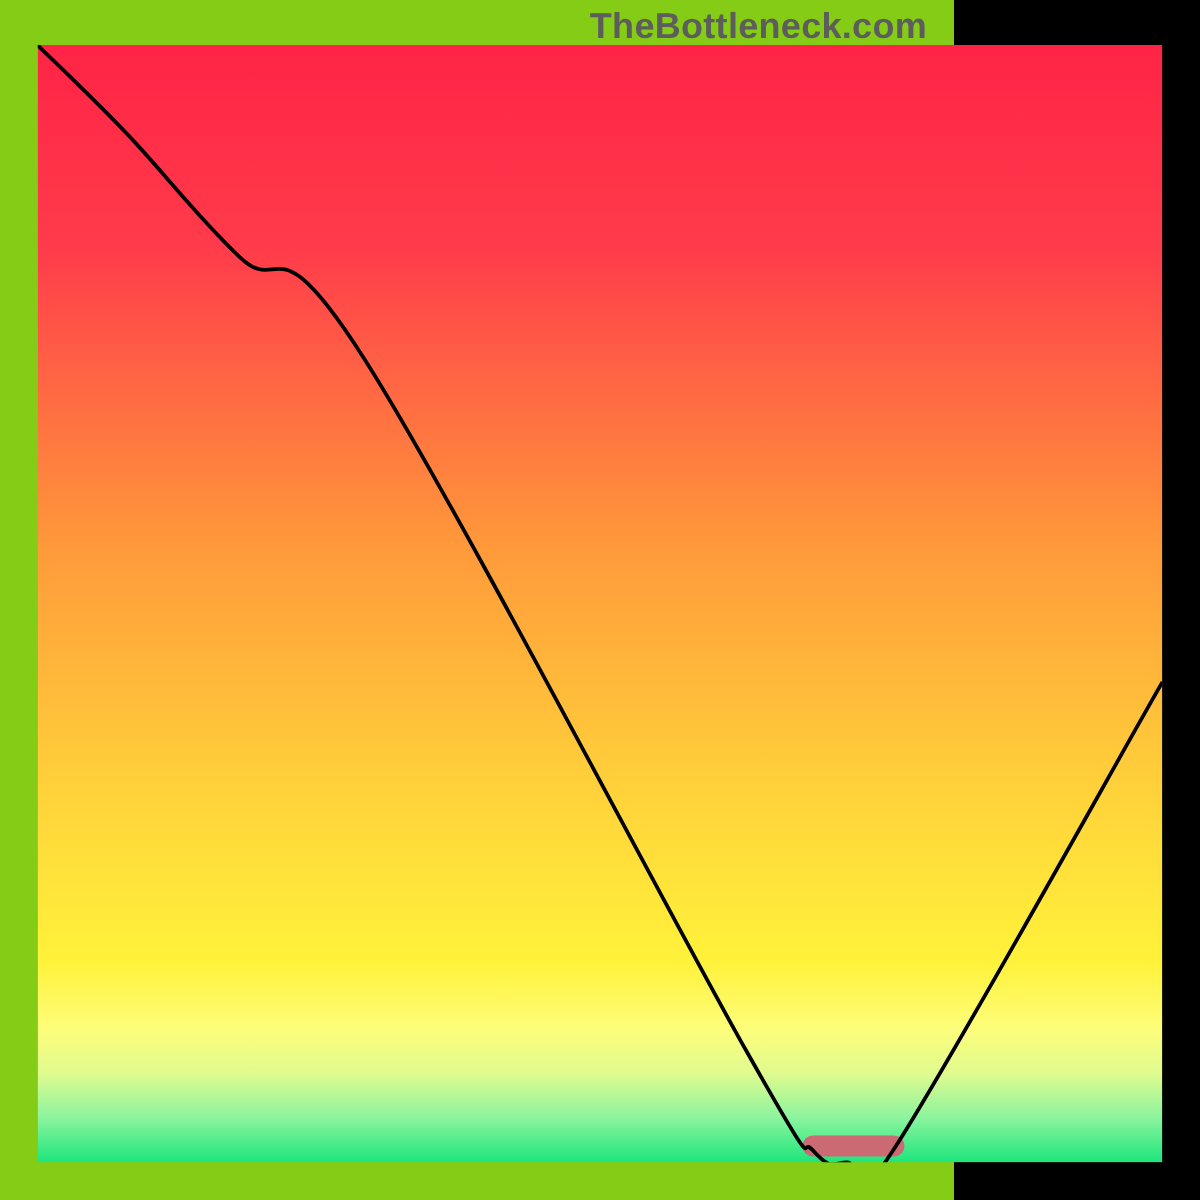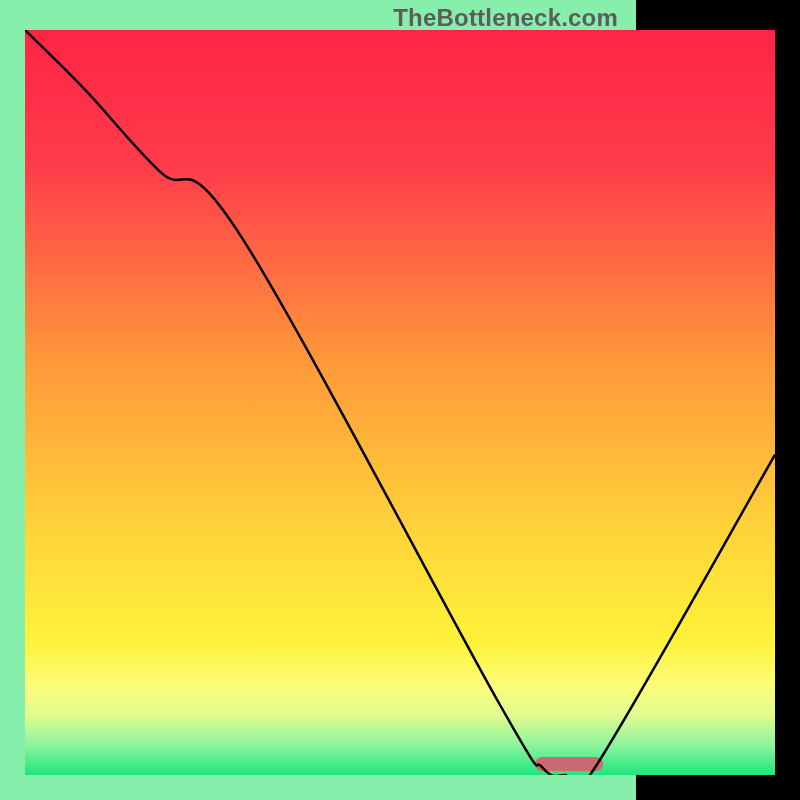--- a/index.html
+++ b/index.html
@@ -8,21 +8,21 @@
     width: 800px;
     height: 800px;
     background: #000;
     overflow: hidden;
     font-family: Arial, Helvetica, sans-serif;
   }
   .frame {
     position: relative;
     width: 636px;
     height: 800px;
-    background: #86efac;
+    background: #84cc16;
   }
   .watermark {
     position: absolute;
     top: 4px;
     right: 18px;
     font-size: 24px;
     font-weight: 600;
     color: #5d5d5d;
     letter-spacing: 0.2px;
     z-index: 30;

